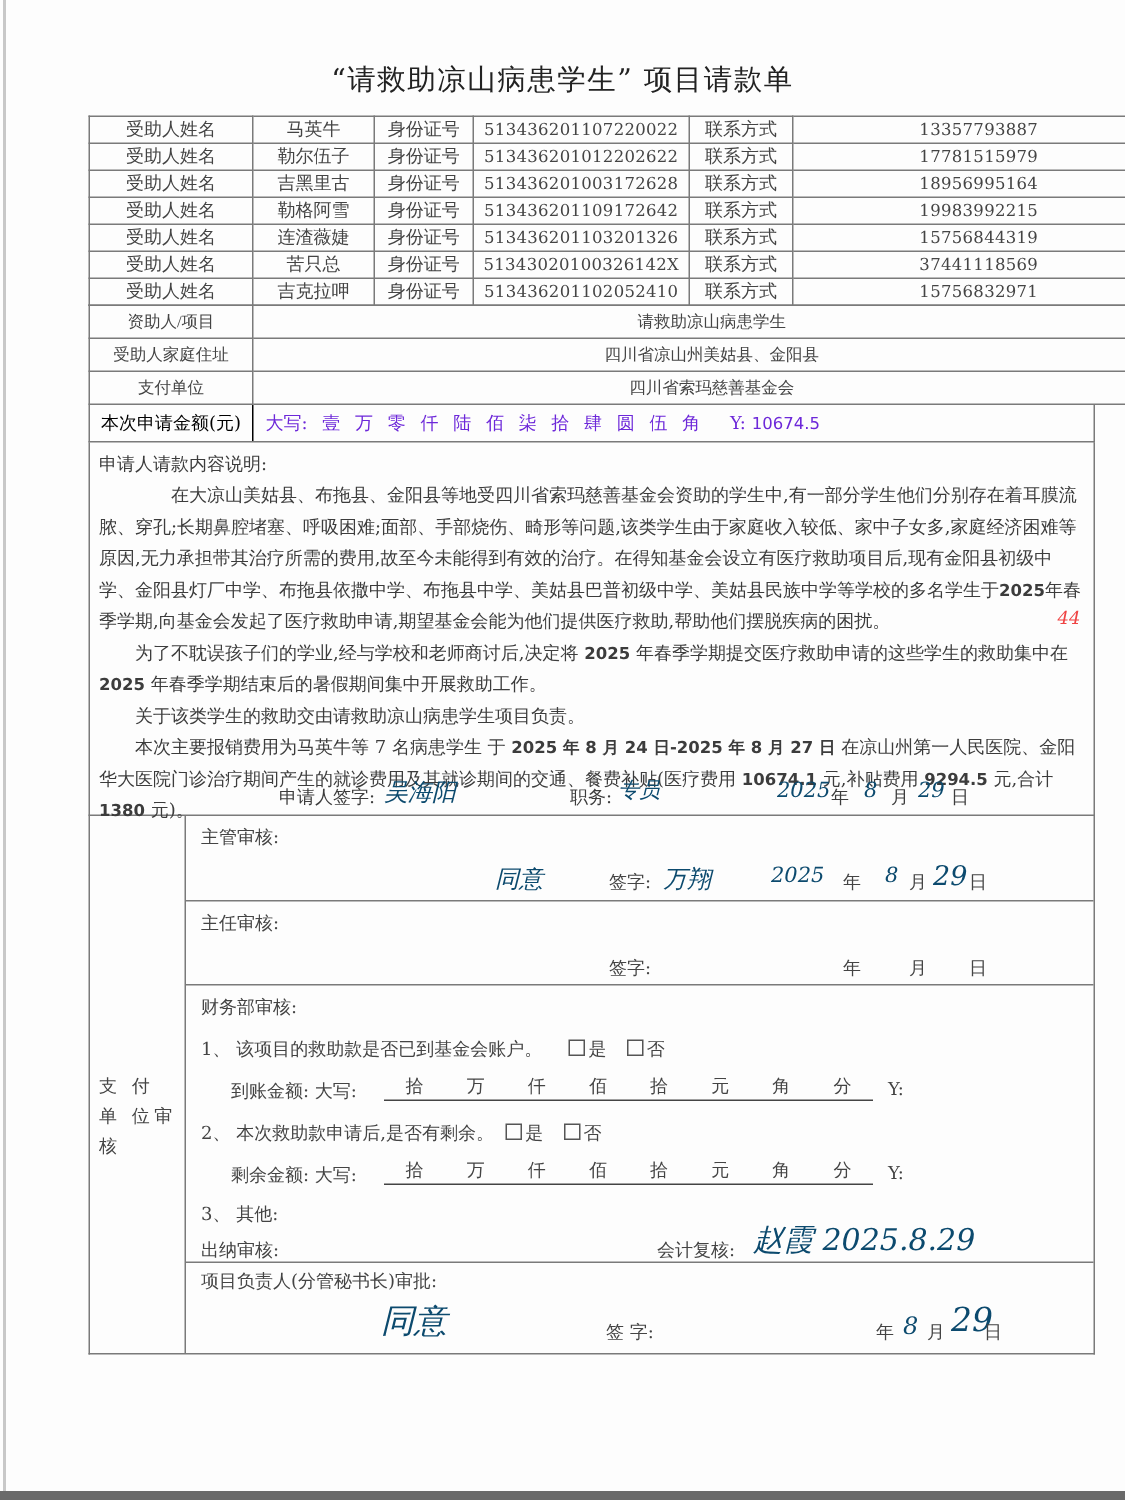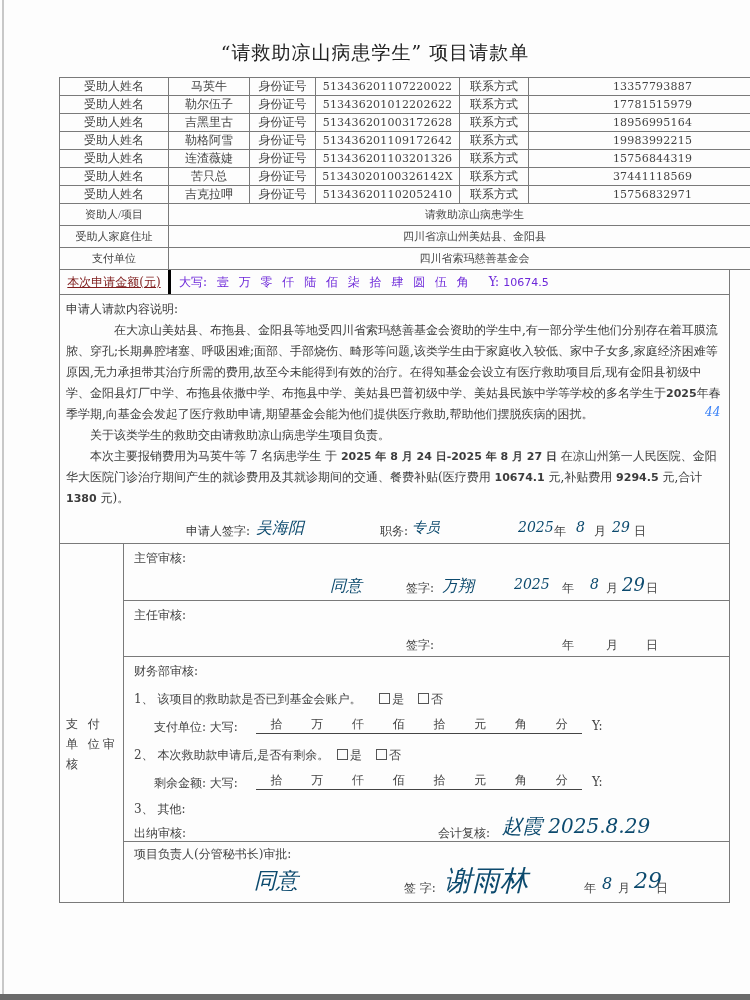--- a/index.html
+++ b/index.html
@@ -14,39 +14,39 @@
     font-size: 19px; letter-spacing: 1px; color: #222;
   }
   .form { position: absolute; left: 59px; top: 77px; width: 671px; }
   table.info { border-collapse: collapse; width: 718px; font-size: 12px; }
   table.info td { border: 1px solid #7a7a7a; height: 17px; padding: 0; text-align: center; color: #444; }
   .c1 { width: 108px; } .c2 { width: 80px; } .c3 { width: 65px; } .c4 { width: 143px; } .c5 { width: 68px; }
   .mono { font-family: "DejaVu Serif", serif; font-size: 11px; letter-spacing: 0.2px; }
   table.meta { border-collapse: collapse; width: 722px; font-size: 11px; margin-top: -1px; font-family: Liberation Serif, serif; }
   table.meta td { border: 1px solid #7a7a7a; height: 21px; text-align: center; color: #444; padding: 0; }
   .amount-row { border: 1px solid #7a7a7a; border-top: none; height: 24px; display: flex; font-size: 12px; align-items: center; }
-  .amount-label { width: 108px; border-right: 3px solid #000000; height: 100%; display:flex; align-items:center; justify-content:center; color:#7f1d1d;text-decoration:underline; }
+  .amount-label { width: 108px; border-right: 1px solid #000000; height: 100%; display:flex; align-items:center; justify-content:center; color:#000000; }
   .amount-text { padding-left: 8px; color: #6d28d9; word-spacing: 6px; }
   .amount-num { font-family: "DejaVu Sans", sans-serif; font-size: 11px; margin-left: 4px; word-spacing: 0; }
   .desc { border: 1px solid #7a7a7a; border-top: none; padding: 4px 8px 8px 6px; font-size: 12px; line-height: 21px; color: #3c3c3c; height: 249px; box-sizing: border-box; position: relative; }
   .desc p { margin: 0; text-indent: 2em; }
   .desc p.first-indent { text-indent: 4em; }
   .desc .b { font-family: "DejaVu Sans", sans-serif; font-size: 11px; font-weight: bold; }
   .desc .sig-line { position: absolute; left: 0; right: 0; bottom: 2px; height: 24px; font-size: 12px; margin-top: 48px; }
   .hand { font-family: "DejaVu Serif", serif; font-style: italic; color: #0c4a6e; font-size: 16px; }
   .review { position: relative; border: 1px solid #7a7a7a; border-top: none; height: 358px; }
   .review-left { position: absolute; left: 0; top: 0; width: 63px; height: 100%; border-right: 1px solid #7a7a7a; }
   .review-left-label { position: absolute; left: 6px; top: 170px; width: 52px; font-size: 12px; line-height: 20px; color: #444; letter-spacing: 3px; }
   .review-right { position: absolute; left: 64px; top: 0; right: 0; height: 100%; font-size: 12px; color: #444; text-decoration: underline; }
   .sec { position: absolute; left: 0; right: 0; border-bottom: 1px solid #7a7a7a; }
   .lbl { position: absolute; left: 10px; }
   .abs { position: absolute; }
   .box { display: inline-block; width: 9px; height: 9px; border: 1px solid #555; vertical-align: -1px; margin-right: 2px; }
   .uline { position: absolute; border-bottom: 1px solid #444; height: 18px; display: flex; justify-content: space-around; align-items: flex-end; }
-  .side-note { position: absolute; left: 705px; top: 405px; font-size: 12px; color: #3b82f6; font-style: italic; }
+  .side-note { position: absolute; left: 705px; top: 405px; font-size: 12px; color: #ef4444; font-style: italic; }
 </style>
 </head>
 <body>
 
 <div class="page-edge-left"></div>
 <div class="page-edge-bottom"></div>
 
 <div class="title">“请救助凉山病患学生” 项目请款单</div>
 
 <div class="form">
@@ -134,20 +134,23 @@
       <span>大写:</span>
       <span>壹 万 零 仟 陆 佰 柒 拾 肆 圆 伍 角</span>
       <span style="margin-left:10px">Y:</span><span class="amount-num">10674.5</span>
     </div>
   </div>
 
   <div class="desc">
     <div>申请人请款内容说明:</div>
     <p class="first-indent">
       <span>在大凉山美姑县、布拖县、金阳县等地受四川省索玛慈善基金会资助的学生中,有一部分学生他们分别存在着耳膜流脓、穿孔;长期鼻腔堵塞、呼吸困难;面部、手部烧伤、畸形等问题,该类学生由于家庭收入较低、家中子女多,家庭经济困难等原因,无力承担带其治疗所需的费用,故至今未能得到有效的治疗。在得知基金会设立有医疗救助项目后,现有金阳县初级中学、金阳县灯厂中学、布拖县依撒中学、布拖县中学、美姑县巴普初级中学、美姑县民族中学等学校的多名学生于</span><span class="b">2025</span><span>年春季学期,向基金会发起了医疗救助申请,期望基金会能为他们提供医疗救助,帮助他们摆脱疾病的困扰。</span>
+    </p>
+    <p>
+      <span>为了不耽误孩子们的学业,经与学校和老师商讨后,决定将</span> <span class="b">2025</span> <span>年春季学期提交医疗救助申请的这些学生的救助集中在</span> <span class="b">2025</span> <span>年春季学期结束后的暑假期间集中开展救助工作。</span>
     </p>
     <p>关于该类学生的救助交由请救助凉山病患学生项目负责。</p>
     <p>
       <span>本次主要报销费用为马英牛等 7 名病患学生 于</span> <span class="b">2025 年 8 月 24 日-2025 年 8 月 27 日</span> <span>在凉山州第一人民医院、金阳华大医院门诊治疗期间产生的就诊费用及其就诊期间的交通、餐费补贴(医疗费用</span> <span class="b">10674.1</span> <span>元,补贴费用</span> <span class="b">9294.5</span> <span>元,合计</span> <span class="b">1380</span> <span>元)。</span>
     </p>
     <div class="sig-line">
       <span class="abs" style="left:126px;top:4px">申请人签字:</span>
       <span class="abs hand" style="left:196px;top:0px">吴海阳</span>
       <span class="abs" style="left:320px;top:4px">职务:</span>
       <span class="abs hand" style="left:352px;top:0px;font-size:14px">专员</span>
@@ -184,21 +187,21 @@
         <span class="abs" style="left:482px;top:36px">月</span>
         <span class="abs" style="left:522px;top:36px">日</span>
       </div>
       <div class="sec" style="top:113px;height:184px">
         <span class="lbl" style="top:6px">财务部审核:</span>
         <span class="lbl" style="top:34px">
           <span>1、 该项目的救助款是否已到基金会账户。</span>
           <span style="margin-left:14px"><span class="box"></span><span>是</span></span>
           <span style="margin-left:10px"><span class="box"></span><span>否</span></span>
         </span>
-        <span class="abs" style="left:30px;top:62px">支付单位: 大写:</span>
+        <span class="abs" style="left:30px;top:62px">到账金额: 大写:</span>
         <div class="uline" style="left:132px;top:58px;width:326px" id="arrival-units">
             <span>拾</span>
             <span>万</span>
             <span>仟</span>
             <span>佰</span>
             <span>拾</span>
             <span>元</span>
             <span>角</span>
             <span>分</span>
           </div>
@@ -222,21 +225,20 @@
         <span class="abs" style="left:468px;top:118px">Y:</span>
         <span class="lbl" style="top:144px">3、 其他:</span>
         <span class="lbl" style="top:168px">出纳审核:</span>
         <span class="abs" style="left:314px;top:168px">会计复核:</span>
         <span class="abs hand" style="left:378px;top:156px;font-size:20px">赵霞 2025.8.29</span>
       </div>
       <div class="abs" style="top:298px;left:0;right:0;height:60px">
         <span class="lbl" style="top:4px">项目负责人(分管秘书长)审批:</span>
         <span class="abs hand" style="left:130px;top:24px;font-size:22px">同意</span>
         <span class="abs" style="left:280px;top:38px">签 字:</span>
-        <span class="abs hand" style="left:320px;top:20px;font-size:28px">谢雨林</span>
         <span class="abs" style="left:460px;top:38px">年</span>
         <span class="abs hand" style="left:478px;top:32px">8</span>
         <span class="abs" style="left:494px;top:38px">月</span>
         <span class="abs hand" style="left:510px;top:26px;font-size:22px">29</span>
         <span class="abs" style="left:532px;top:38px">日</span>
       </div>
     </div>
   </div>
 </div>
 

